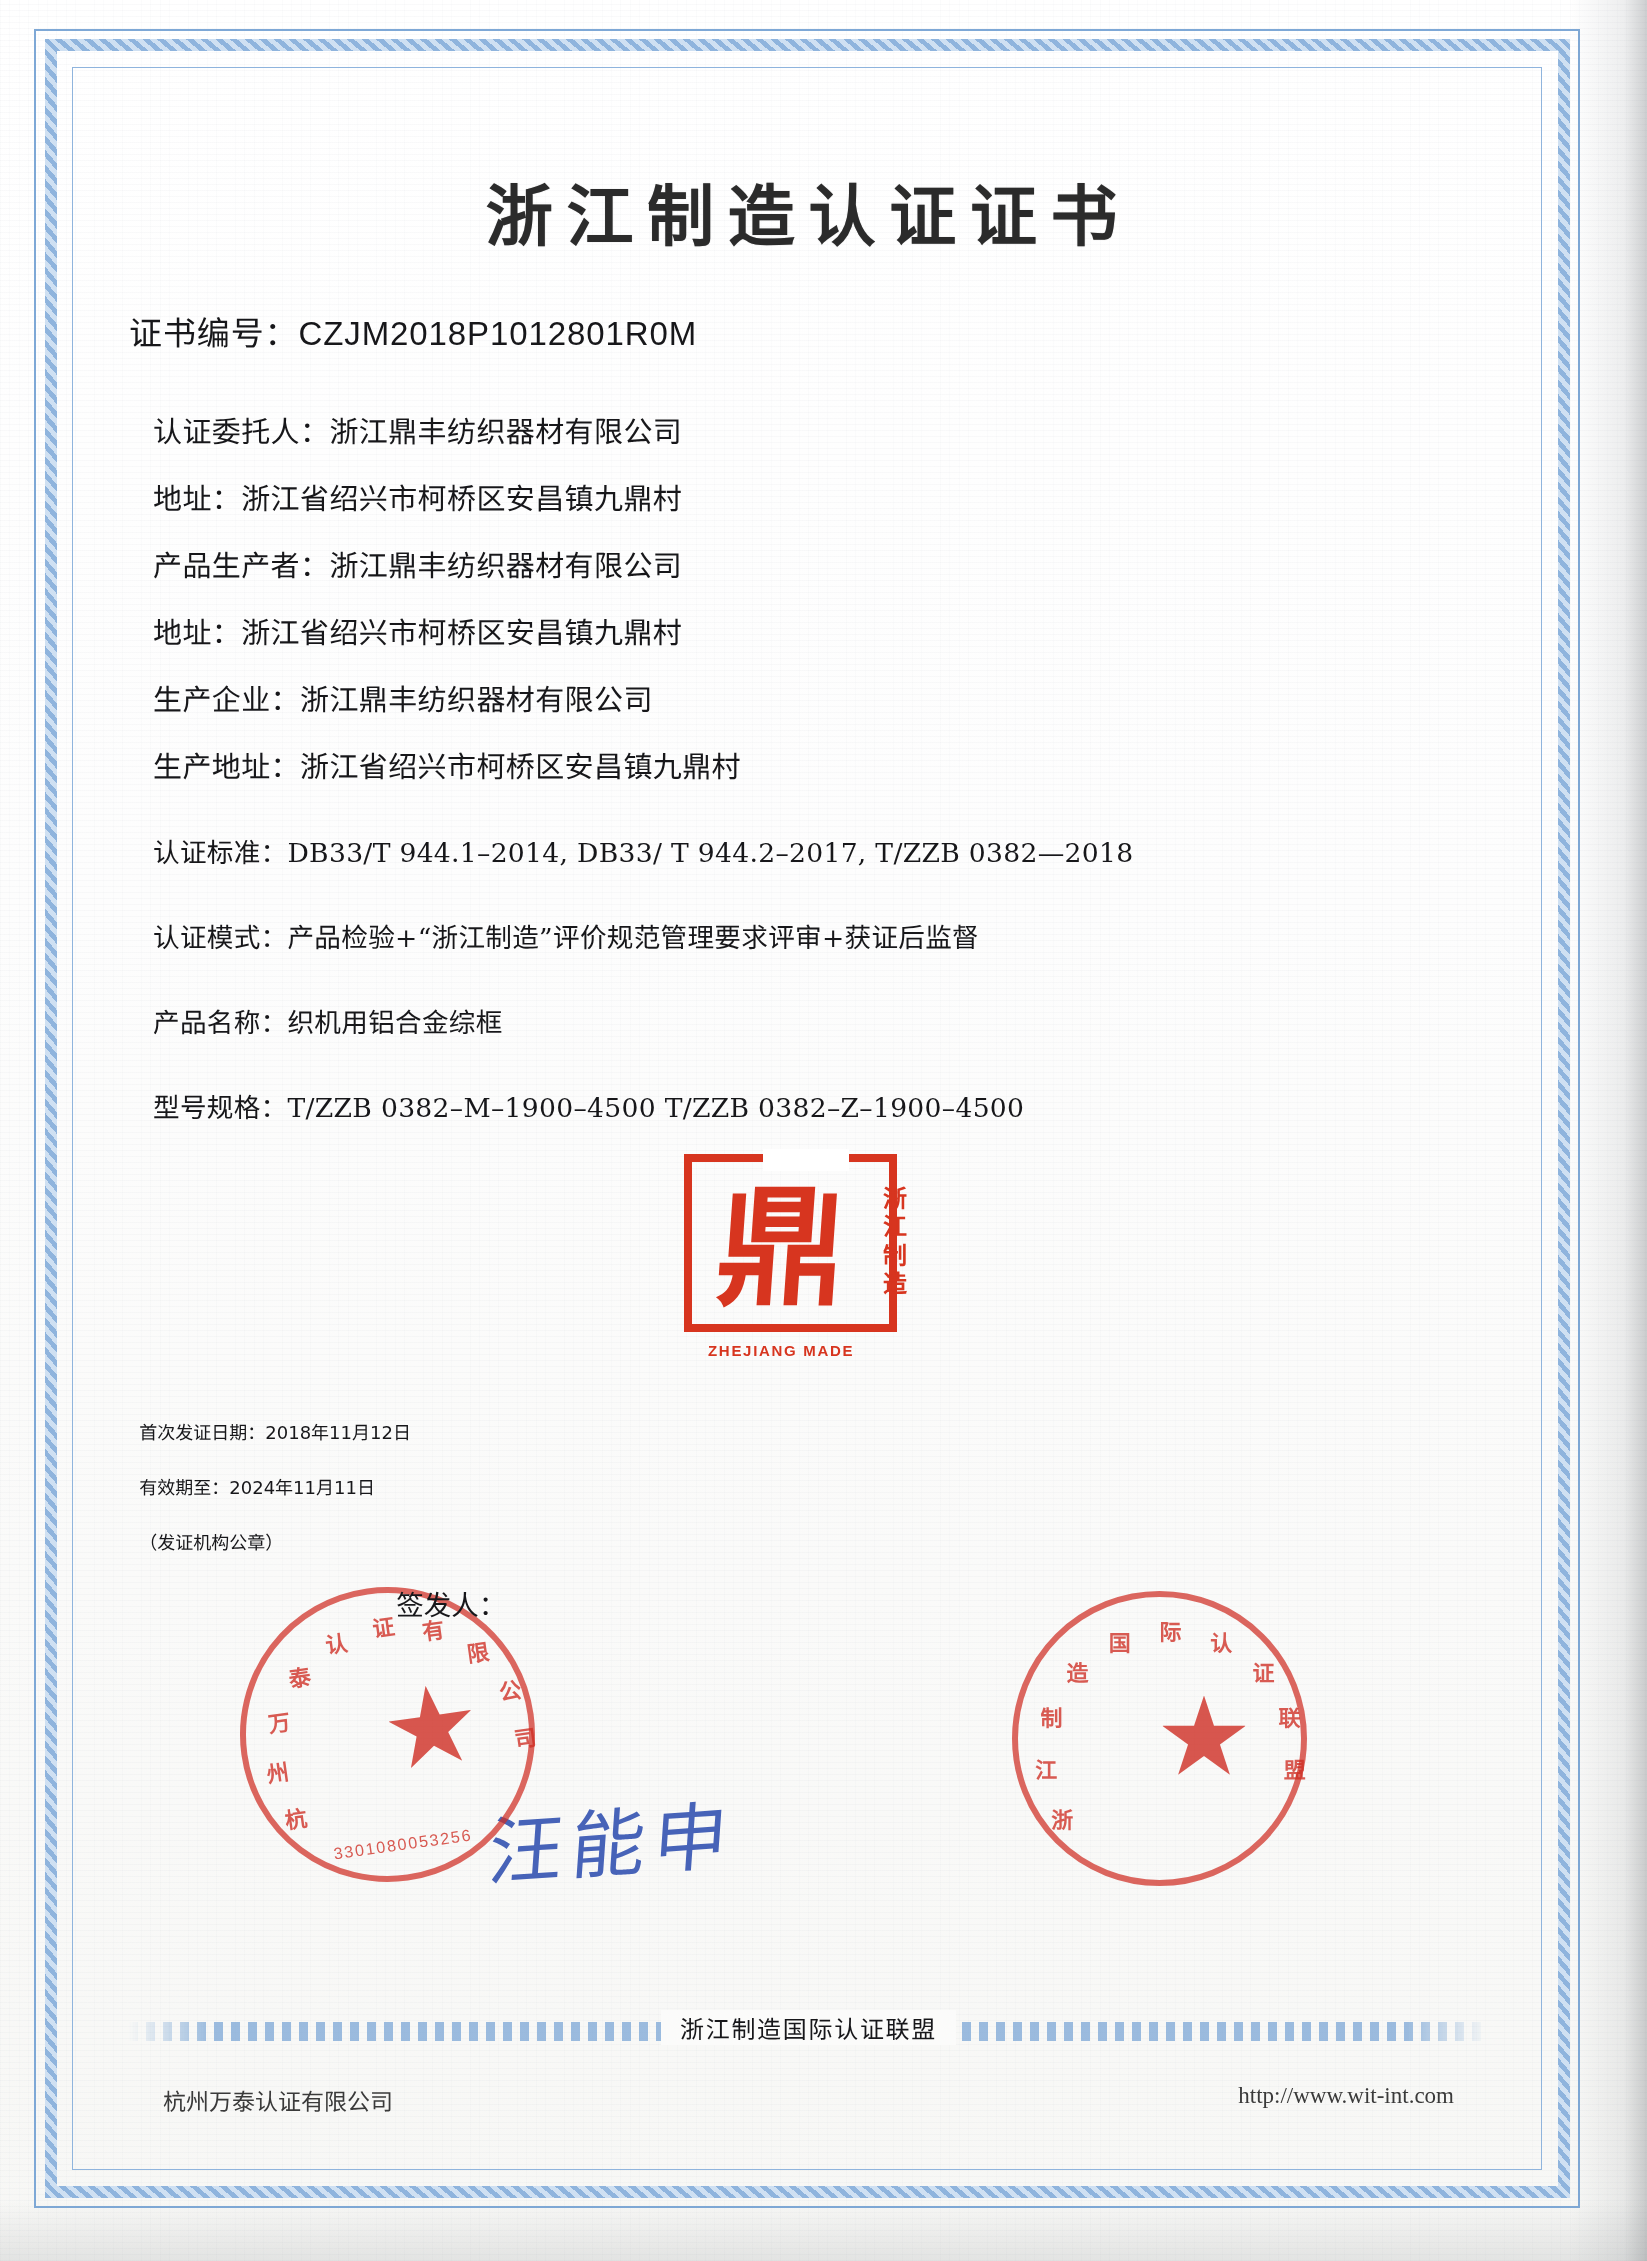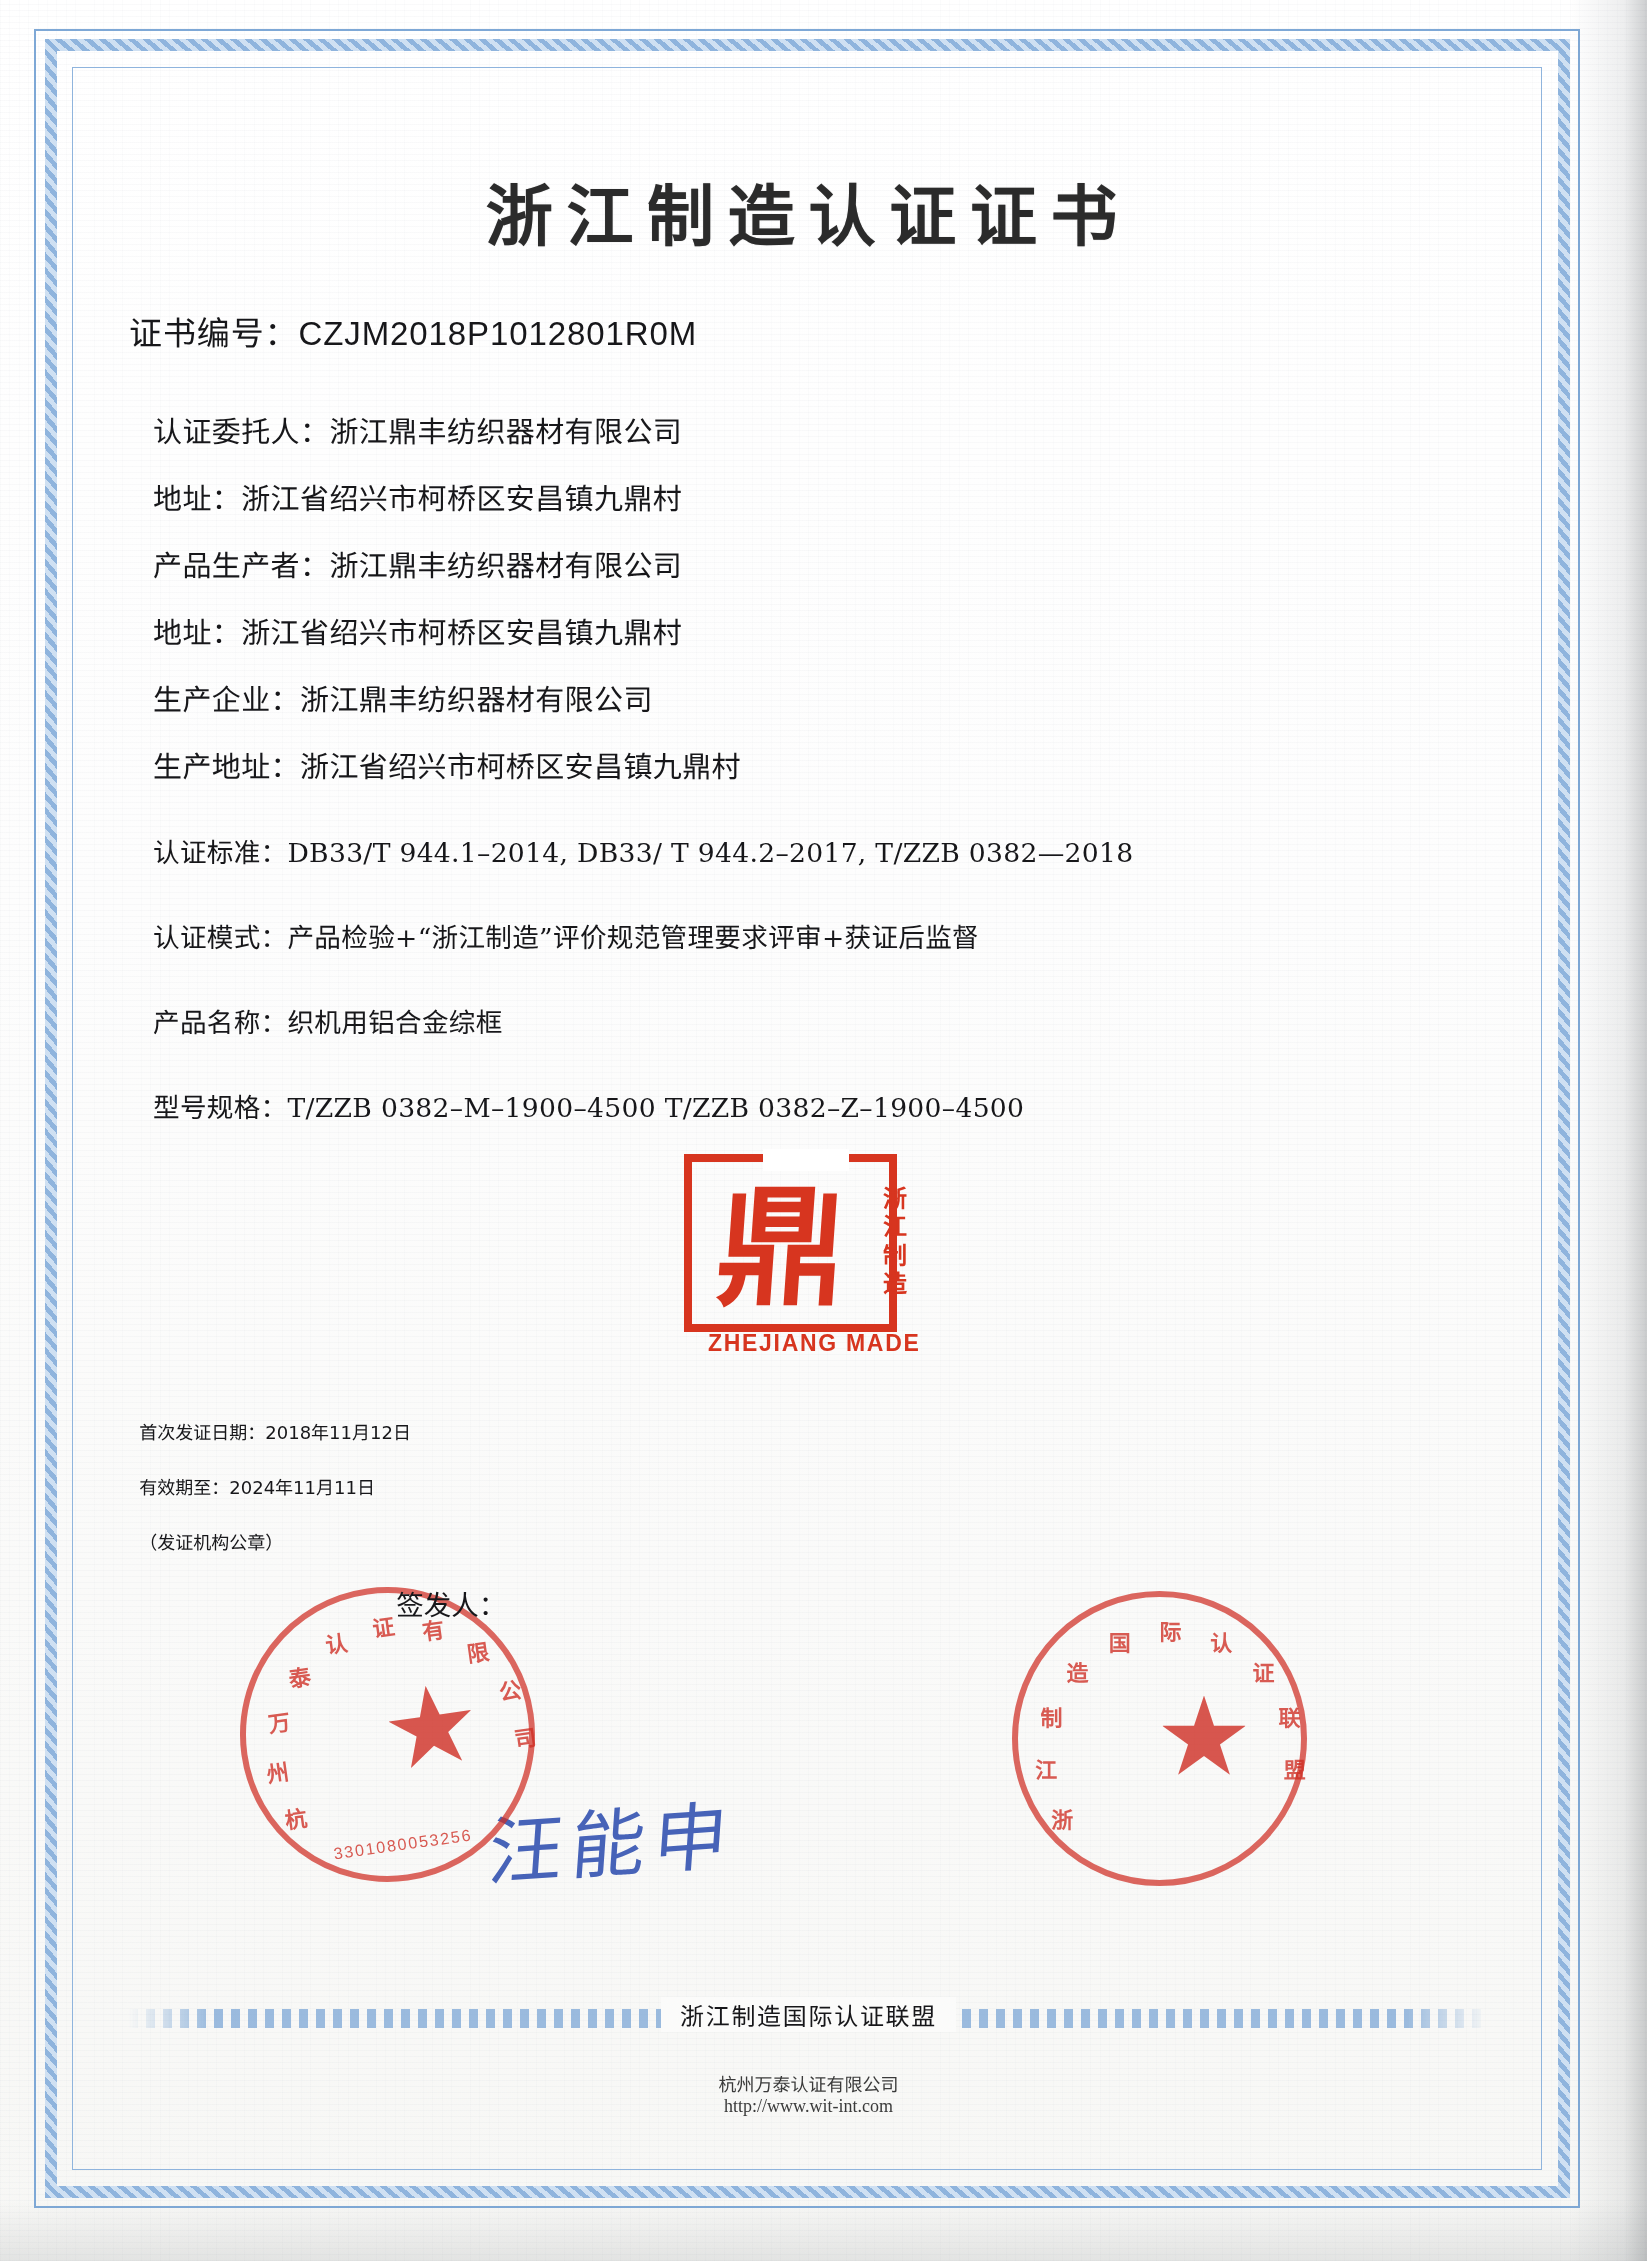--- a/index.html
+++ b/index.html
@@ -149,22 +149,22 @@
   .mark .cn{
     position:absolute;right:5.1px;top:31px;
     width:45px;
     font-size:24px;line-height:1.18;color:#d7351f;
     font-family:"DejaVu Sans", sans-serif;
     letter-spacing:0.9px;
     font-weight:bold;
     margin-left:28px;
   }
   .mark .en{
-    position:absolute;left:24px;top:176px;
-    font-size:23px;color:#d7351f;letter-spacing:1.7px;
+    position:absolute;left:24px;top:188px;
+    font-size:15px;color:#d7351f;letter-spacing:1.7px;
     font-family:"Liberation Sans", sans-serif;font-weight:bold;
   }
 
   .dates{
     margin-top:34px;
     padding-left:10.3px;
     position:relative;
     z-index:3;
   }
   .dates .row{
@@ -250,24 +250,23 @@
     letter-spacing:1.7px;
     background:#fbfbfa;
     display:inline-block;
     padding:0 19px;
     position:relative;
     top:-26px;
   }
   .footer-line{
     margin-top:12px;
     display:flex;justify-content:space-between;
-    font-size:18px;color:#3a3a3a;
+    font-size:23px;color:#3a3a3a;
     font-family:"DejaVu Sans", sans-serif;
     padding:0 34px;
-    flex-direction:column;
   }
   .footer-line .url{font-family:"Liberation Serif", serif;}
 </style>
 </head>
 <body>
 
 <div class="page">
   <div class="texture"></div>
   <div class="texture2"></div>
 

